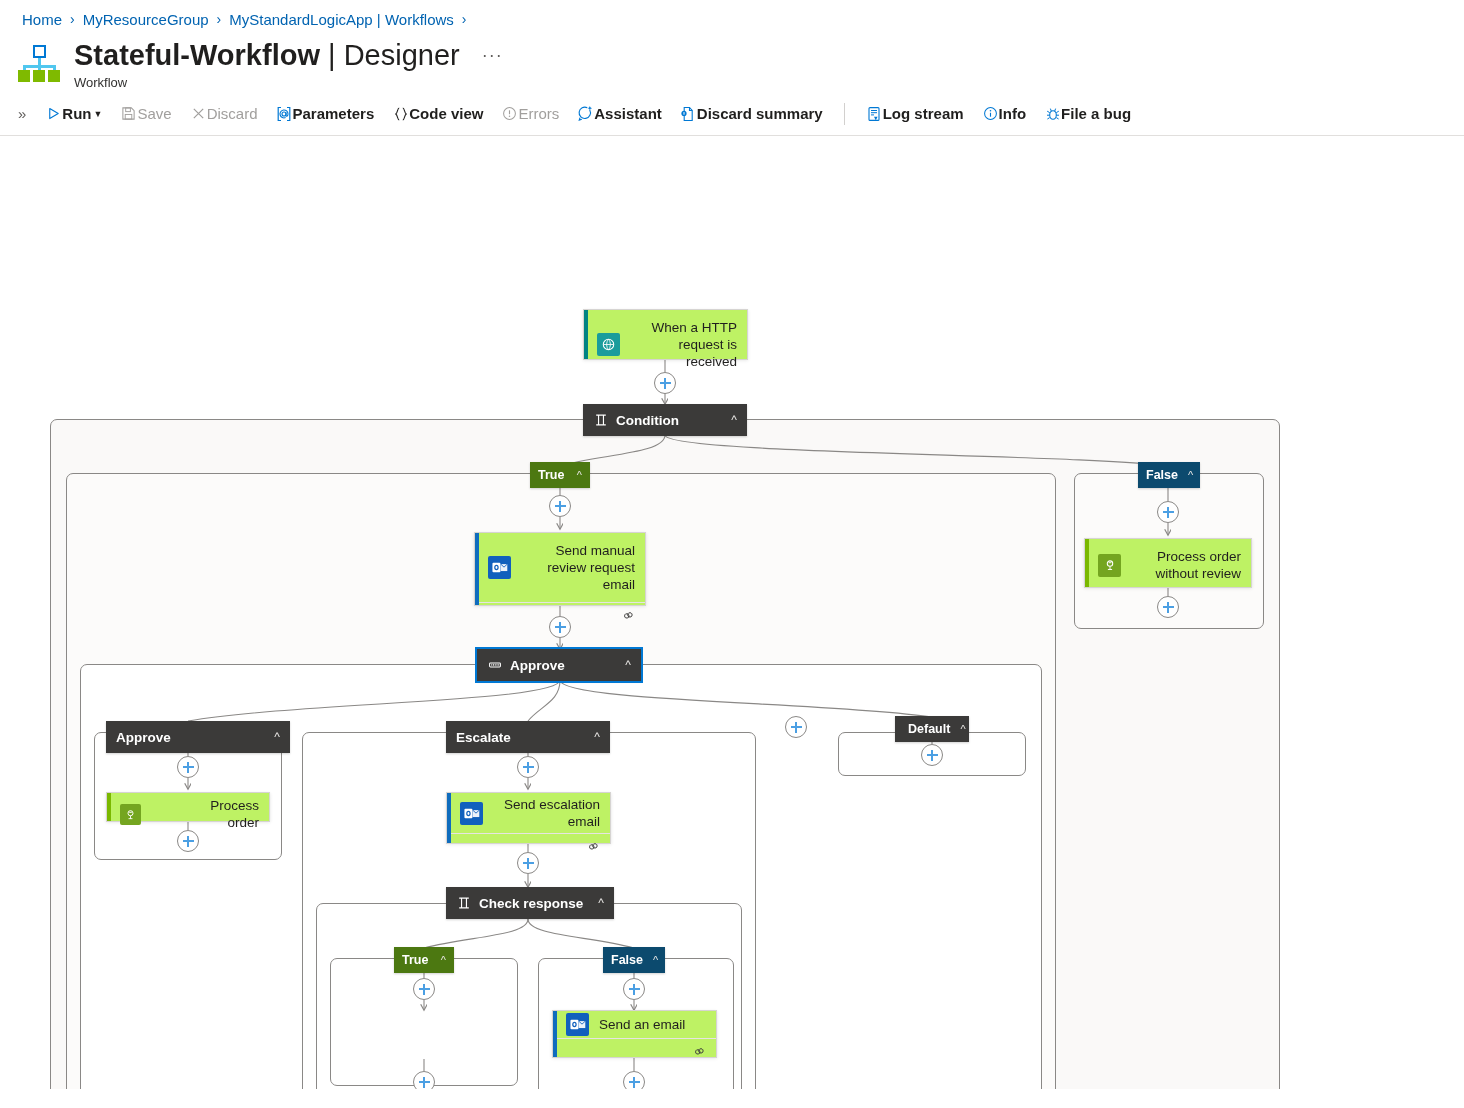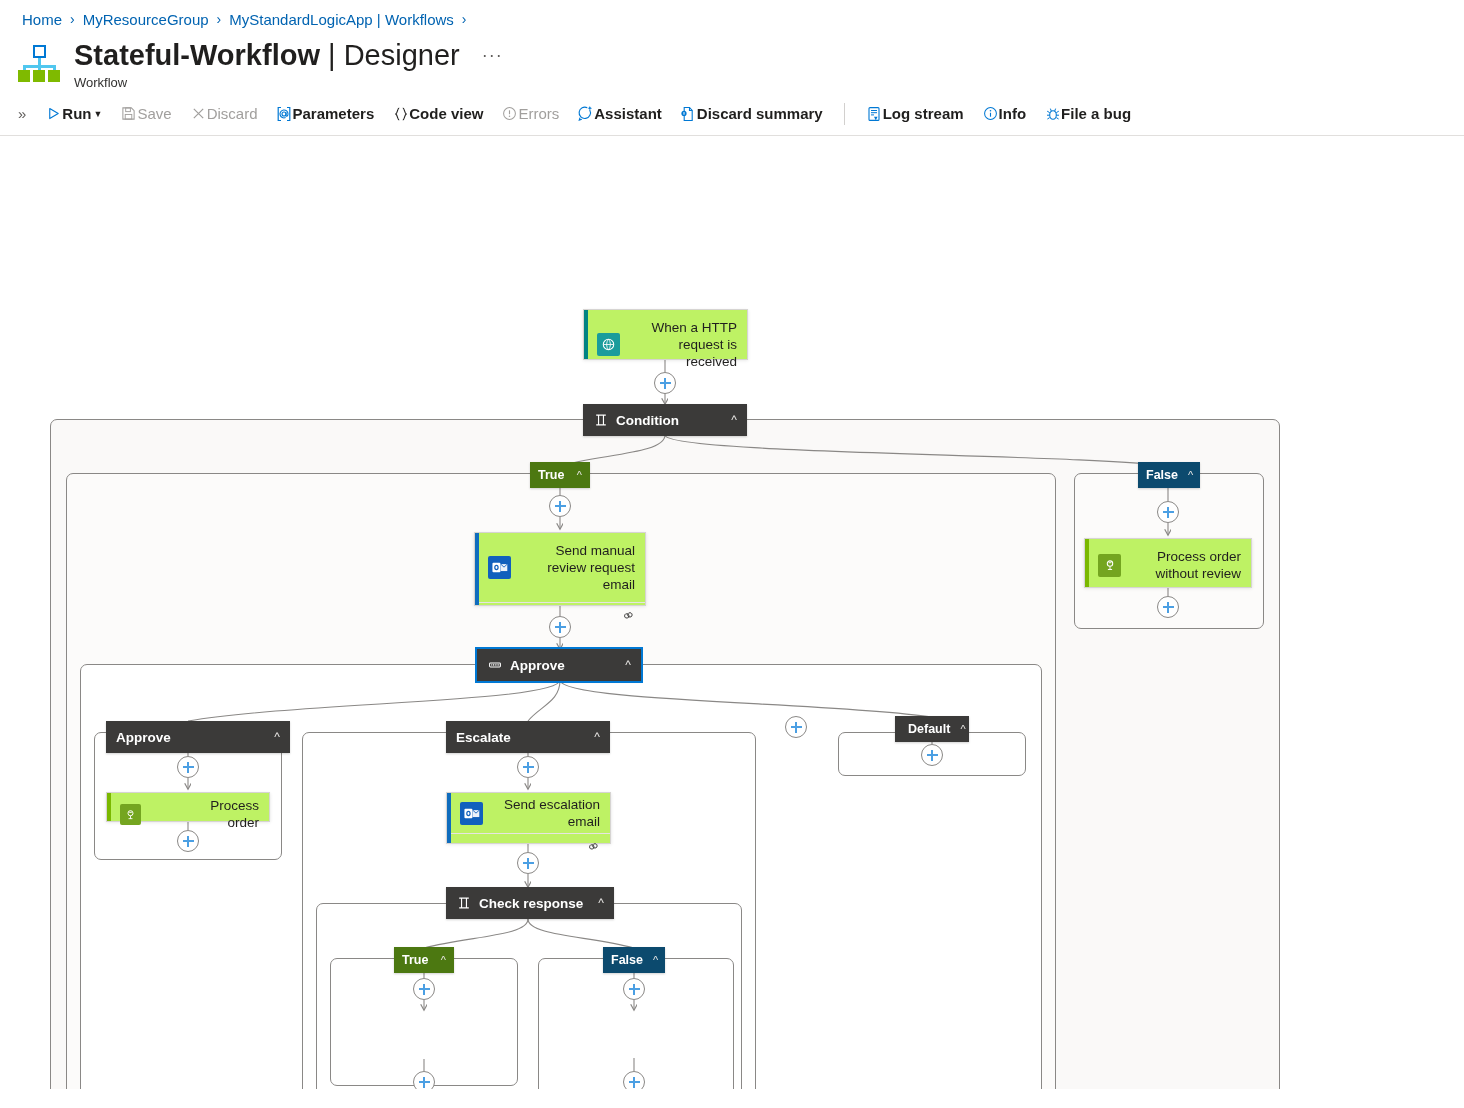--- a/index.html
+++ b/index.html
@@ -675,20 +675,45 @@
   <div class="plus" style="left:413px; top:842px;"></div>
 
   <div class="hdr red small" style="left:603px; top:811px; width:62px;">
     <span class="hdr-label">False</span>
     <span class="hdr-chev">^</span>
   </div>
   <div class="plus" style="left:623px; top:842px;"></div>
 
   <div class="plus" style="left:413px; top:935px;"></div>
 
+  <div class="card" style="left:552px; top:874px; width:165px; height:48px;">
+    <div class="accent" style="background:#0f6cbd;"></div>
+    <div class="card-body">
+      <div class="card-main" style="padding:2px 10px 2px 9px;">
+        <span class="card-ico" style="background:#1160bd;">
+          <svg width="16" height="15" viewBox="0 0 18 16">
+            <rect x="0.5" y="2.6" width="9" height="10.8" rx="1.1" fill="#ffffff"></rect>
+            <ellipse cx="5" cy="8" rx="2.5" ry="3.1" fill="#1160bd"></ellipse>
+            <ellipse cx="5" cy="8" rx="1.1" ry="1.6" fill="#ffffff"></ellipse>
+            <rect x="9.8" y="4.2" width="7.4" height="7.8" fill="#ffffff" opacity=".92"></rect>
+            <path d="M9.8 4.2 13.5 7.6 17.2 4.2" fill="none" stroke="#1160bd" stroke-width="1"></path>
+          </svg>
+        </span>
+        <span class="card-title">Send an email</span>
+      </div>
+      <div class="card-foot">
+        <span class="conn-ico">
+          <svg width="15" height="12" viewBox="0 0 16 13">
+              <path d="M6.2 4.2a2.6 2.6 0 0 1 0 4.4h-2.3a2.6 2.6 0 0 1 0-4.4h2.3" fill="none" stroke="#3b3a39" stroke-width="1.05"></path>
+              <path d="M9.6 3.1a2.6 2.6 0 0 1 0 4.4h-2.3a2.6 2.6 0 0 1 0-4.4h2.3" fill="none" stroke="#3b3a39" stroke-width="1.05"></path>
+            </svg>
+        </span>
+      </div>
+    </div>
+  </div>
   <div class="plus" style="left:623px; top:935px;"></div>
 
   <div class="plus" style="left:785px; top:580px;"></div>
 
   <div class="hdr small" style="left:895px; top:580px; width:74px;padding-left:13px;">
     <span class="hdr-label">Default</span>
     <span class="hdr-chev">^</span>
   </div>
   <div class="plus" style="left:921px; top:608px;"></div>
 

